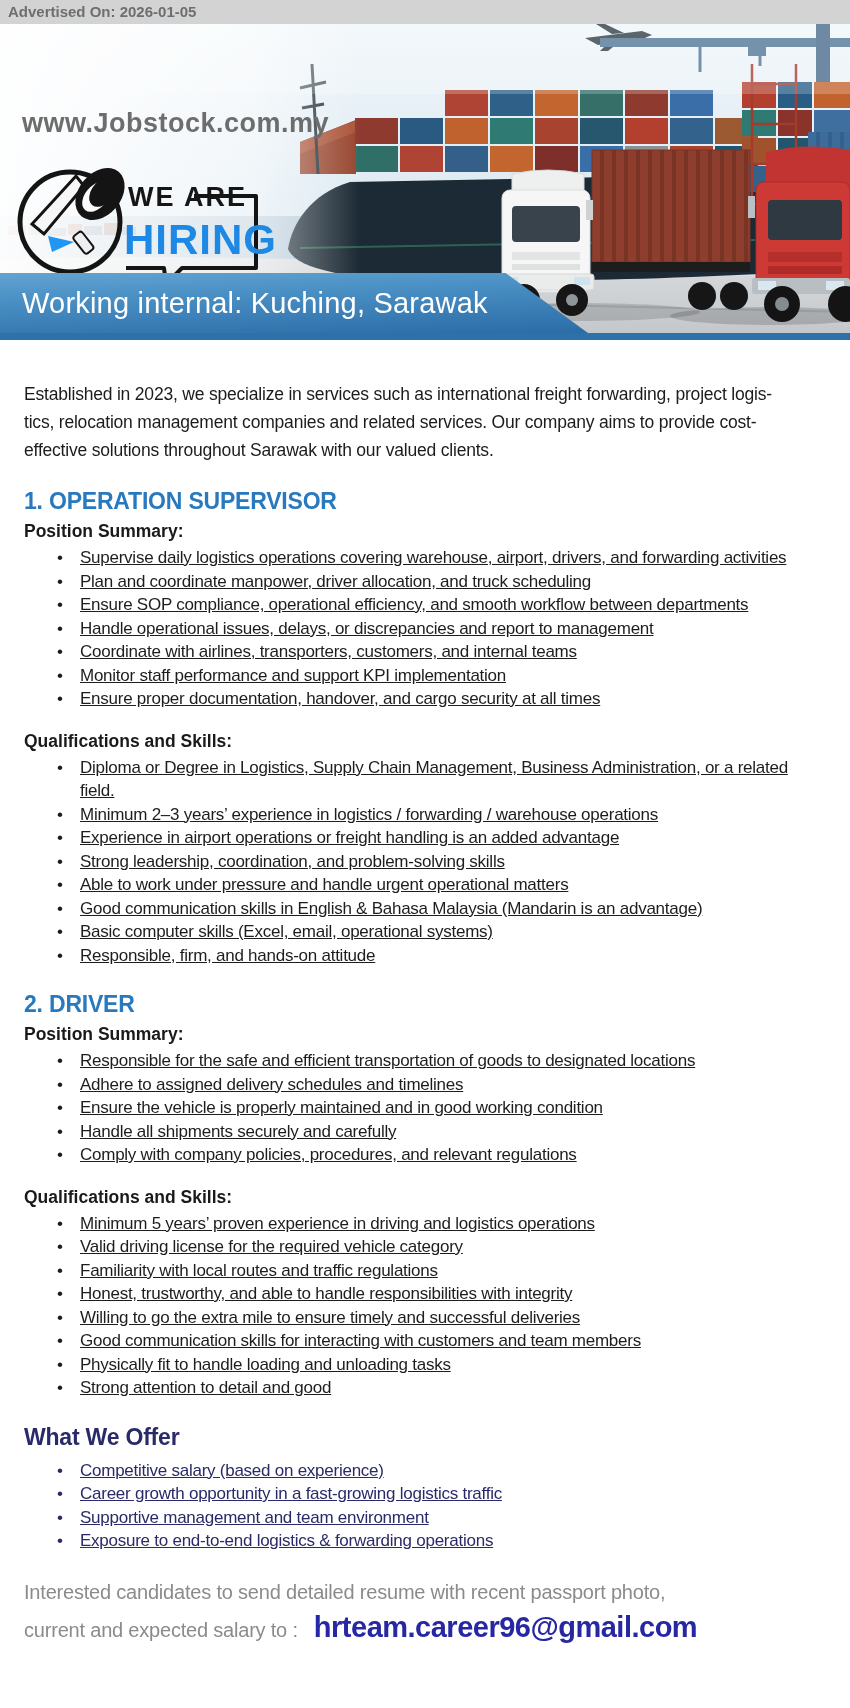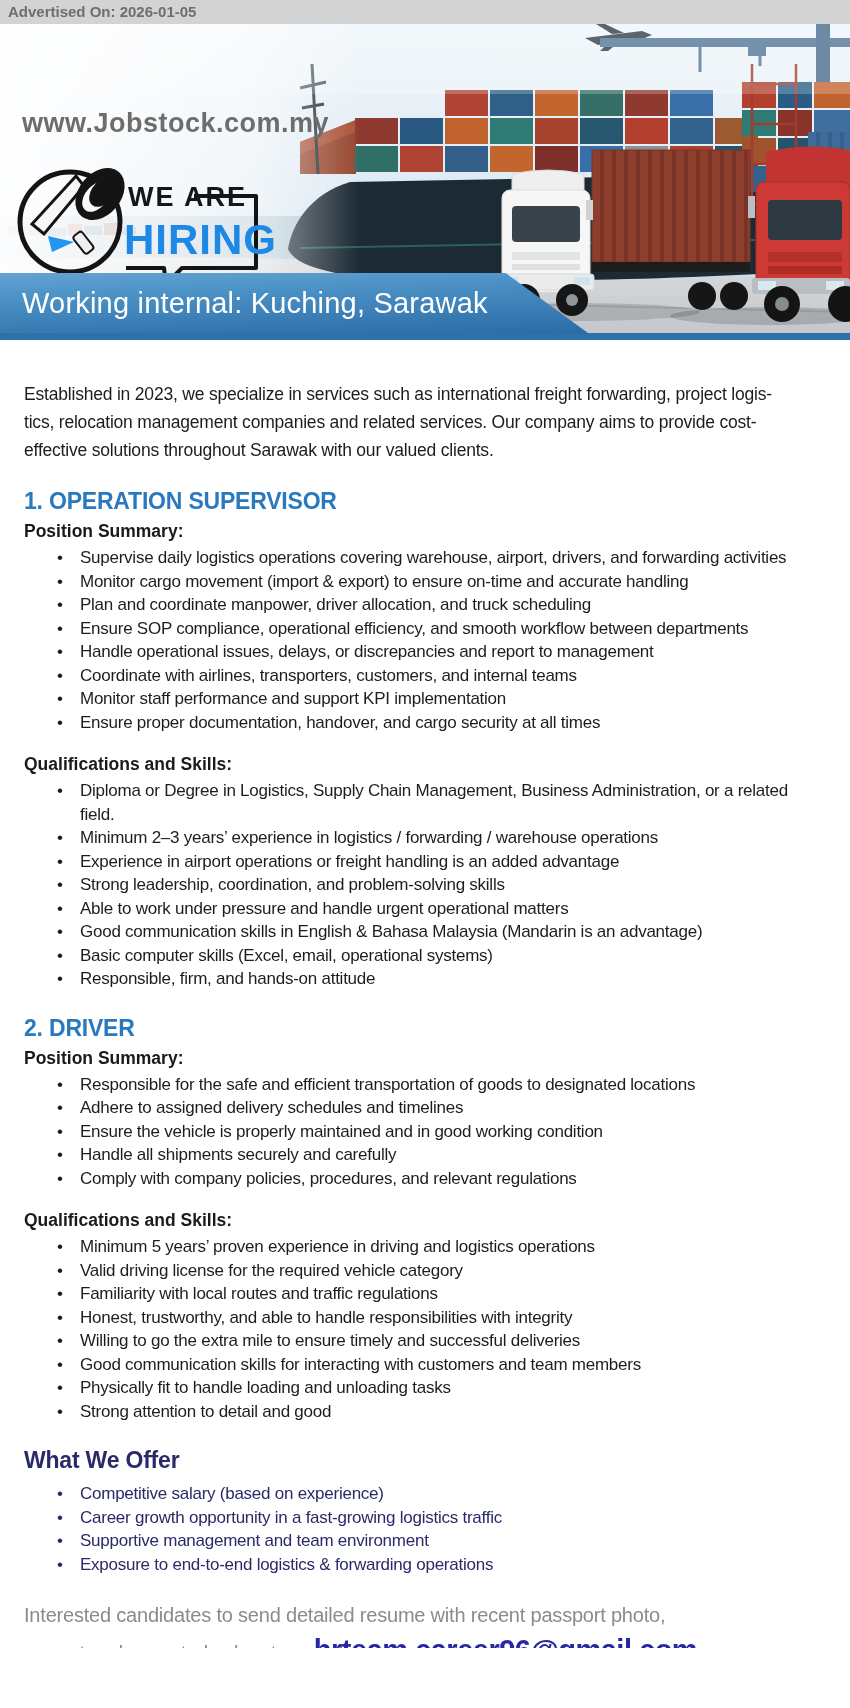--- a/index.html
+++ b/index.html
@@ -19,21 +19,21 @@
   .banner span{display:block;line-height:60px;padding-left:22px;font-size:29px;color:#ffffff;font-weight:500;letter-spacing:.2px;}
   .strip{position:absolute;left:0;bottom:0;width:100%;height:7px;background:#2e70a8;}
   
   .content{padding:8px 24px 0 24px;margin-top:32px;}
   .intro{margin:0;font-size:17.5px;line-height:28px;letter-spacing:-0.2px;color:#1c1c1c;white-space:pre-line;}
   h2.sec{color:#2979be;font-size:23px;font-weight:bold;margin:24px 0 6px 0;letter-spacing:-0.2px;}
   h2.offer-h{color:#2a2a68;font-size:23px;font-weight:bold;margin:24px 0 8px 0;letter-spacing:-0.2px;}
   h3.sub{font-size:17.5px;font-weight:bold;color:#1a1a1a;margin:0 0 4px 0;}
   h3.sub.quals{margin-top:20px;}
   ul.bullets{margin:0;padding:0 0 0 33px;list-style:none;}
-  ul.bullets li{position:relative;padding-left:23px;line-height:23.5px;font-size:17px;letter-spacing:-0.25px;color:#1d1d1d;}
+  ul.bullets li{position:relative;padding-left:23px;line-height:23.5px;font-size:17px;letter-spacing:-0.25px;color:#1d1d1d;text-decoration:underline;}
   ul.bullets li::before{content:"\2022";position:absolute;left:0;top:0;}
   ul.bullets.navy li{color:#2a2a68;}
   
   .contact{margin-top:24px;color:#8b8b8b;}
   .c1{font-size:20px;line-height:30px;letter-spacing:-0.2px;}
   .c2{font-size:20px;margin-top:4px;letter-spacing:-0.2px;}
   .email{font-size:29px;font-weight:bold;color:#2727a3;letter-spacing:-0.5px;cursor:pointer;}
   .c3{font-size:20px;margin-top:4px;letter-spacing:-0.2px;}
   .phone{font-size:27px;font-weight:bold;color:#6d28d9;letter-spacing:0;cursor:pointer;}
 </style>
@@ -225,21 +225,20 @@
 
     <p class="intro">Established in 2023, we specialize in services such as international freight forwarding, project logis-
 tics, relocation management companies and related services. Our company aims to provide cost-
 effective solutions throughout Sarawak with our valued clients.</p>
 
     <h2 class="sec">1. OPERATION SUPERVISOR</h2>
     <h3 class="sub">Position Summary:</h3>
     <ul class="bullets">
 
     <li>Supervise daily logistics operations covering warehouse, airport, drivers, and forwarding activities</li>
-        <li>Monitor cargo movement (import &amp; export) to ensure on-time and accurate handling</li>
         <li>Plan and coordinate manpower, driver allocation, and truck scheduling</li>
         <li>Ensure SOP compliance, operational efficiency, and smooth workflow between departments</li>
         <li>Handle operational issues, delays, or discrepancies and report to management</li>
         <li>Coordinate with airlines, transporters, customers, and internal teams</li>
         <li>Monitor staff performance and support KPI implementation</li>
         <li>Ensure proper documentation, handover, and cargo security at all times</li>
       </ul>
     <h3 class="sub quals">Qualifications and Skills:</h3>
     <ul class="bullets">
 

